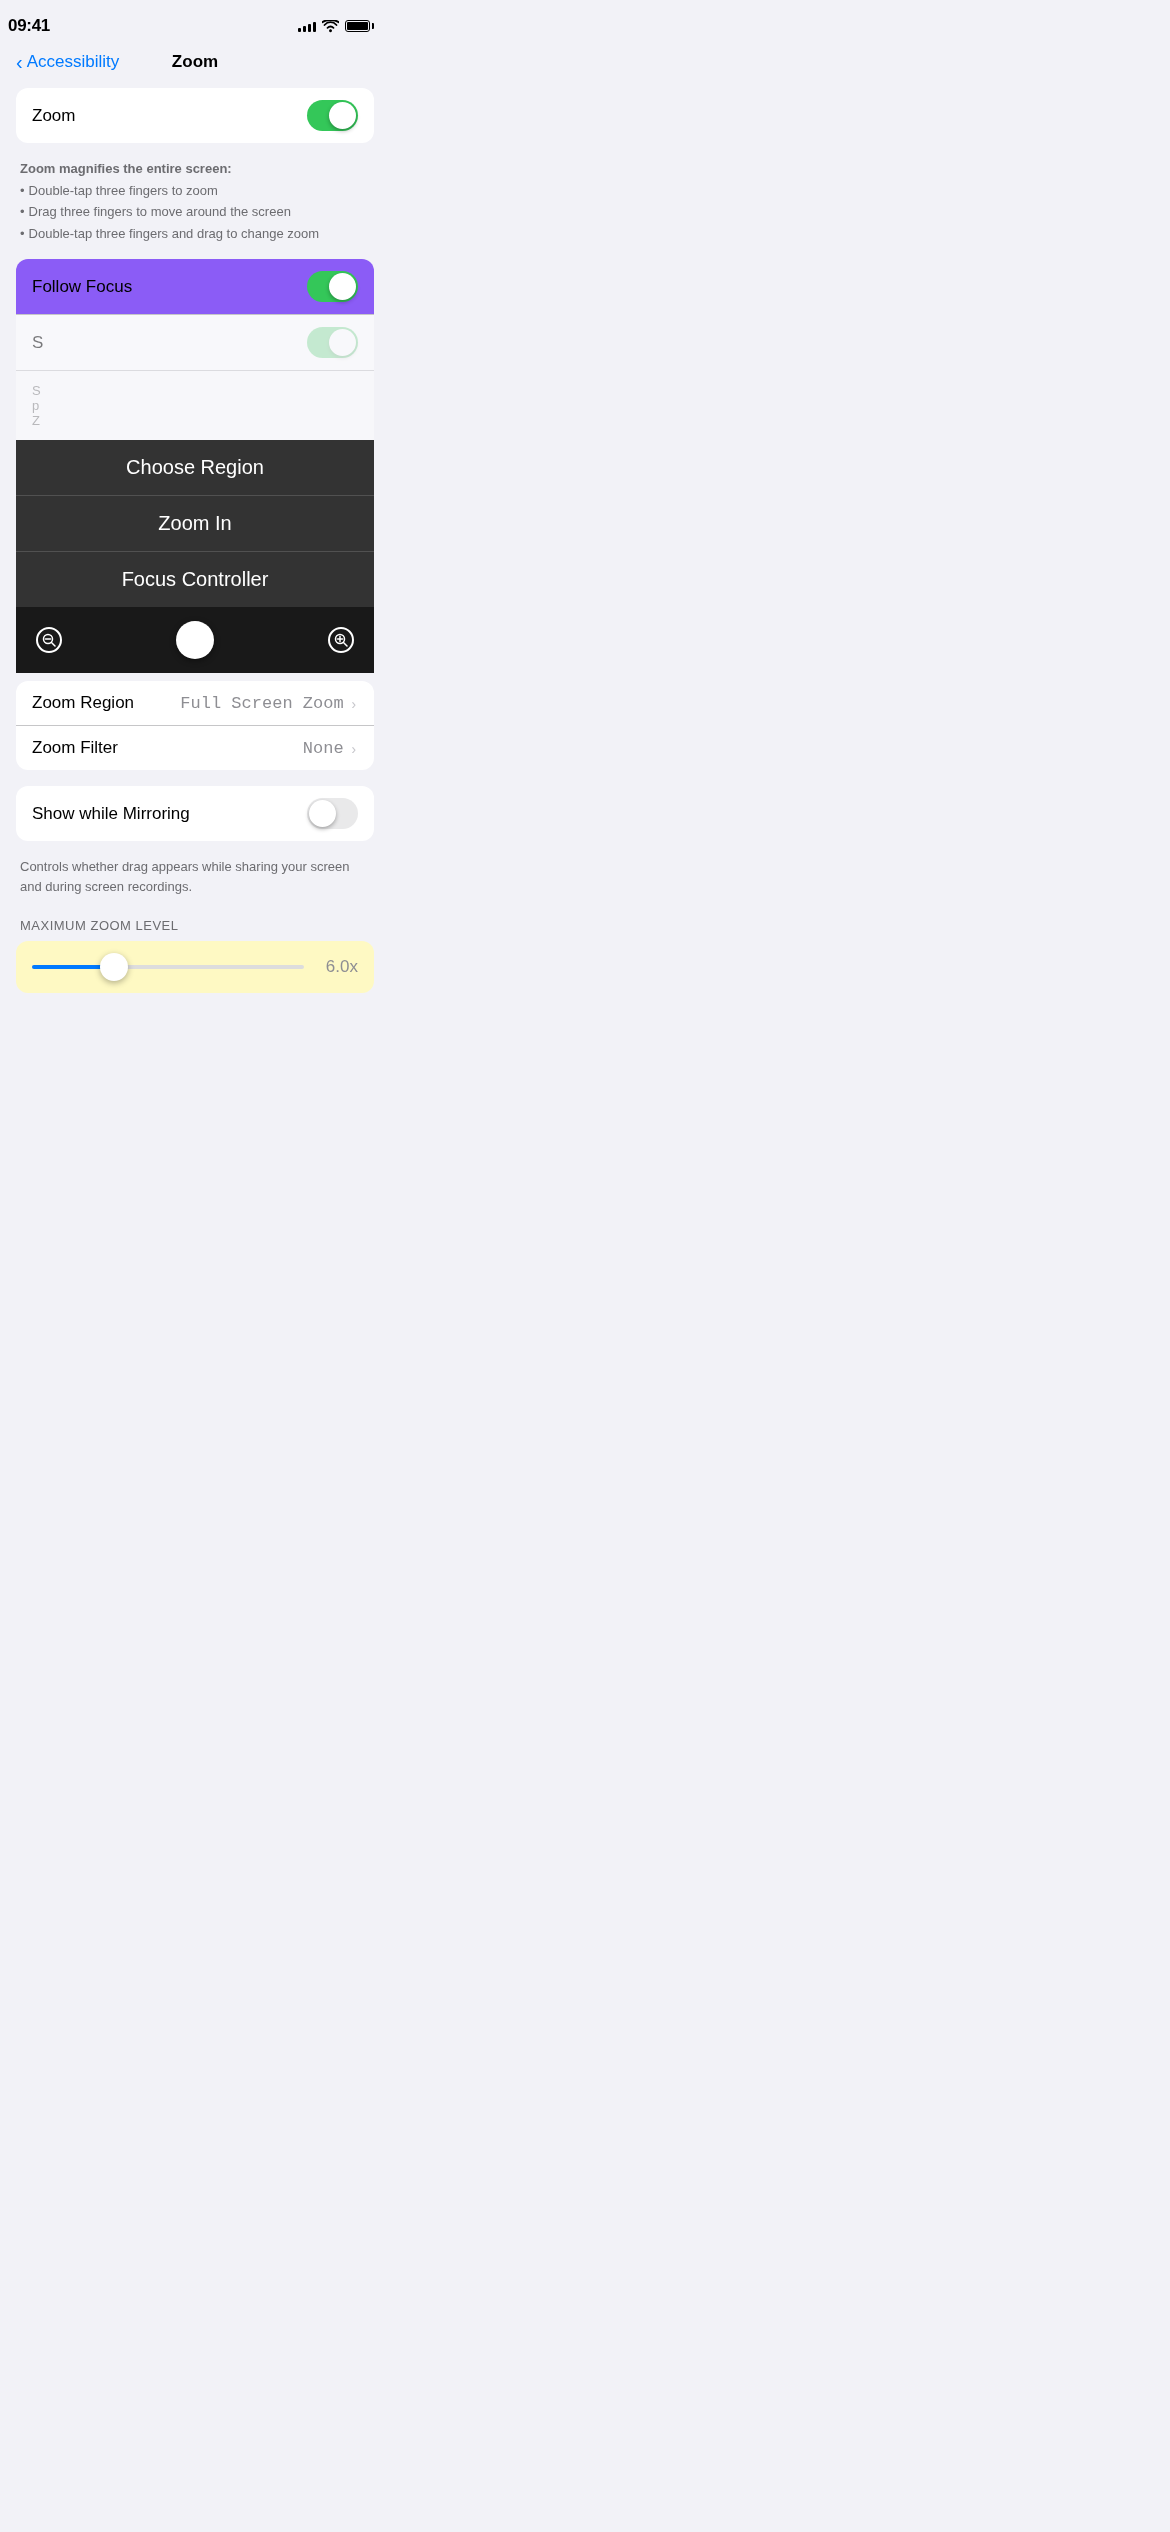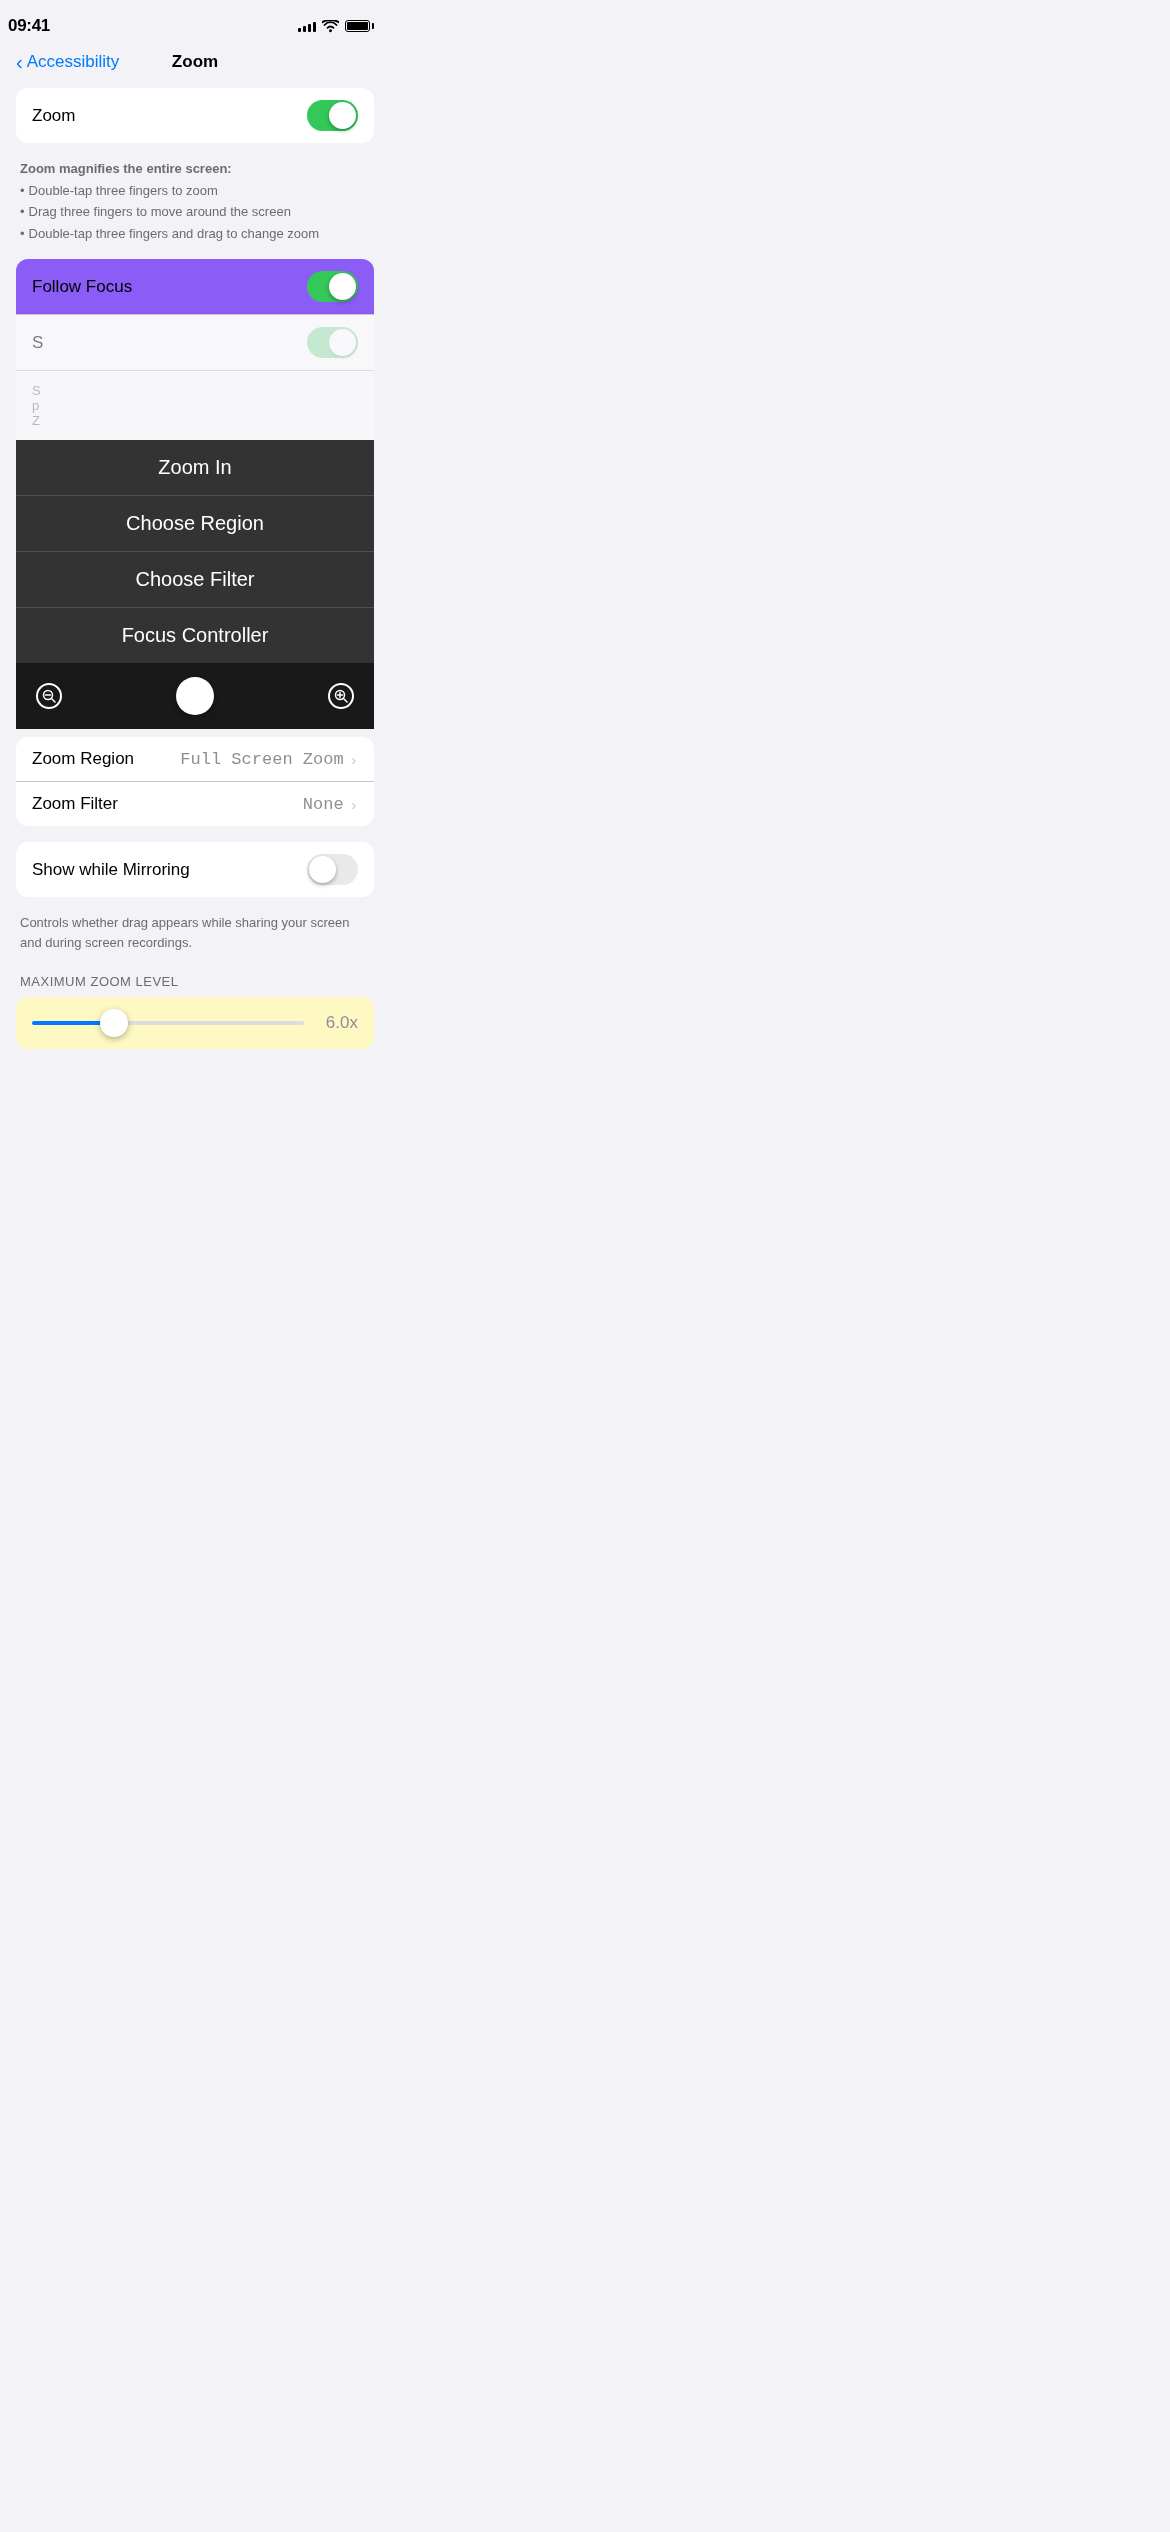--- a/index.html
+++ b/index.html
@@ -405,27 +405,24 @@
     <div class="toggle on" style="opacity:0.5;">
       <div class="toggle-thumb"></div>
     </div>
   </div>
   <div class="partial-row" style="opacity:0.4; border-bottom:none;">
     <span class="partial-label" style="font-size:13px; color:#666;">S<br>p<br>Z</span>
   </div>
 
   <div class="context-menu" style="position:relative; left:0; right:0; margin-top:0; border-radius:0 0 0 0;">
     <div class="context-menu-item">
+      <span>Choose Region</span>
+    </div>
+    <div class="context-menu-item">
       <span>Zoom In</span>
-    </div>
-    <div class="context-menu-item">
-      <span>Choose Region</span>
-    </div>
-    <div class="context-menu-item">
-      <span>Choose Filter</span>
     </div>
     <div class="context-menu-item" style="border-bottom:none;">
       <span>Focus Controller</span>
     </div>
 
     <div class="zoom-slider-bar" style="background: rgba(25,25,25,0.97);">
 
       <div style="width:26px;height:26px;border:2px solid #fff;border-radius:50%;display:flex;align-items:center;justify-content:center;flex-shrink:0;position:relative;">
         <svg width="14" height="14" viewBox="0 0 14 14" fill="none">
           <circle cx="6" cy="6" r="4.5" stroke="white" stroke-width="1.5"></circle>

